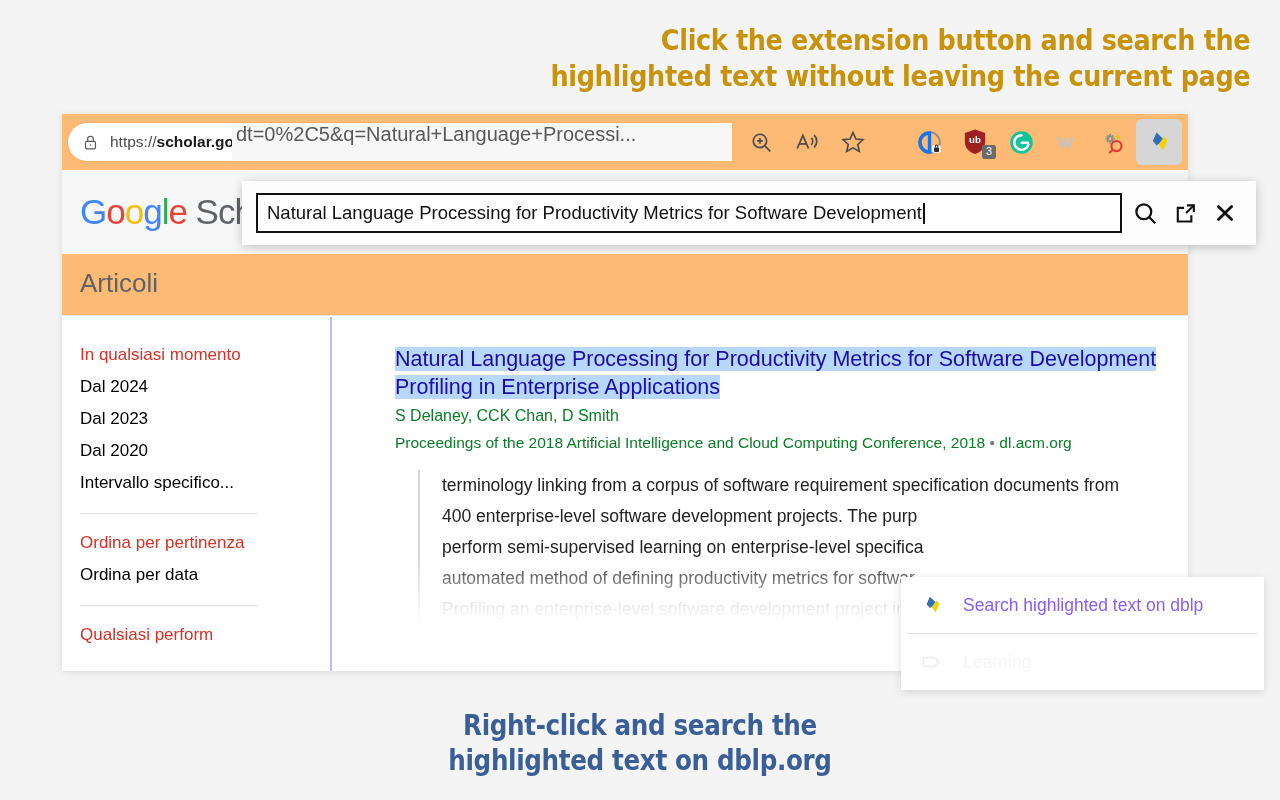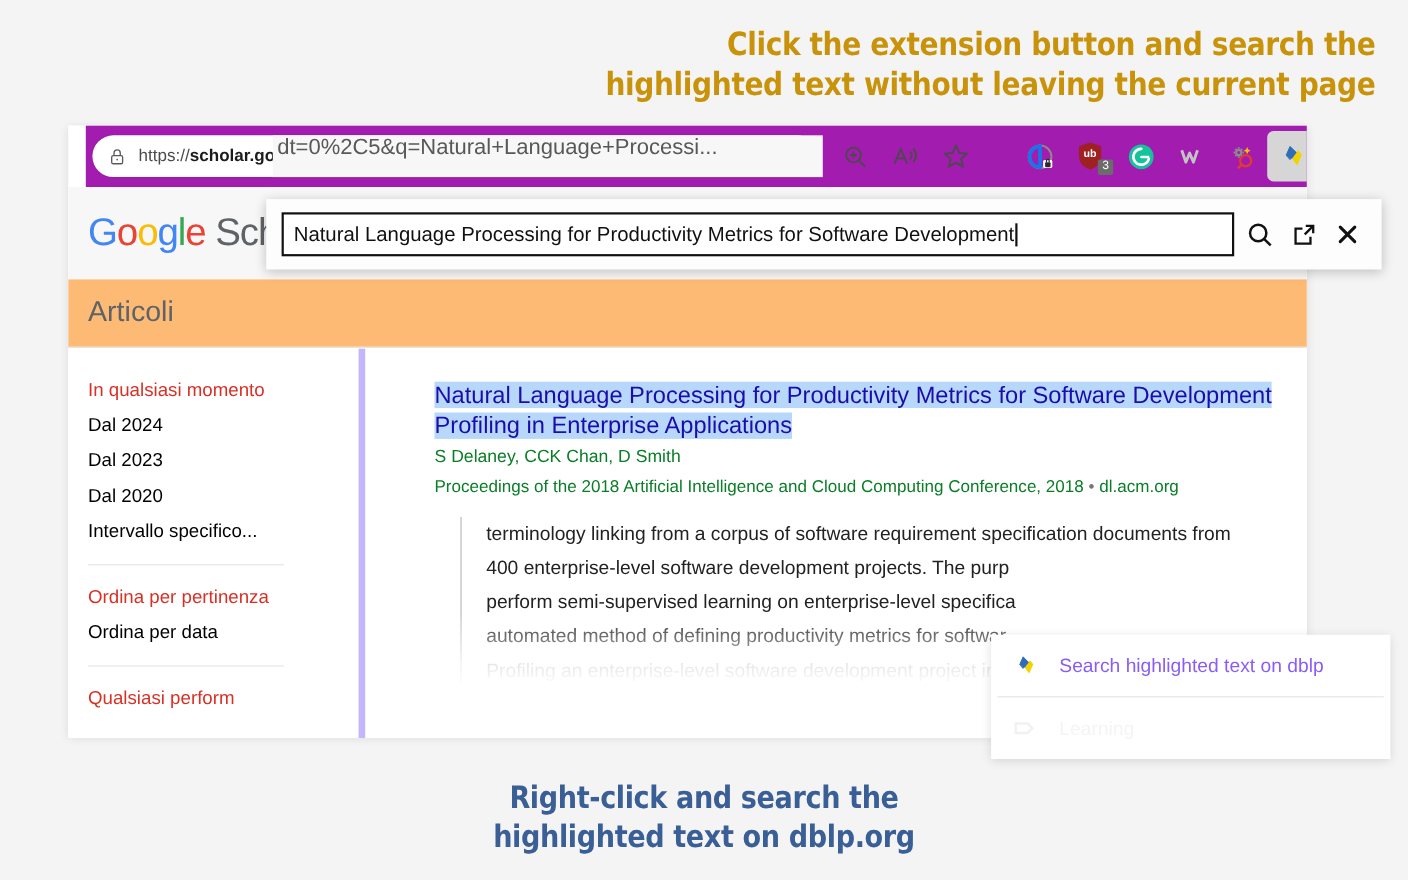--- a/index.html
+++ b/index.html
@@ -39,23 +39,23 @@
   #browser {
     position: absolute;
     left: 62px; top: 114px;
     width: 1126px; height: 557px;
     background: #ffffff;
     box-shadow: 0 1px 8px rgba(0,0,0,.10);
     overflow: hidden;
   }
   
   #toolbar {
-    position: absolute; left: 16px; top: 0;
+    position: absolute; left: 0; top: 0;
     width: 1126px; height: 56px;
-    background: #a21caf;
+    background: #fdba74;
     display: flex; align-items: center;
   }
   #omnibox {
     position: absolute; left: 6px; top: 9px;
     height: 38px; width: 660px;
     background: #ffffff;
     border-radius: 19px;
     display: flex; align-items: center;
     padding: 0 14px;
     box-shadow: 0 0 0 1px rgba(0,0,0,.04);
@@ -124,21 +124,21 @@
     background: #fdba74; border-bottom: 1px solid #e8e8e8;
   }
   #articoli {
     position: absolute; left: 18px; top: 14px;
     font-size: 26px; color: #5f6368; font-weight: 400;
   }
 
   
   #sidebar {
     position: absolute; left: 0; top: 147px; width: 270px; height: 416px;
-    border-right: 6px solid #c4b5fd;
+    border-right: 2px solid #c4b5fd;
     padding: 22px 0 0 18px;
   }
   .side-item {
     font-size: 17px; line-height: 32px; color: #000000;
     white-space: nowrap;
   }
   .side-item.sel { color: #d93025; }
   .side-sep { width: 178px; height: 1px; background: #e3e3e3; margin: 14px 0 13px 0; }
 
   

